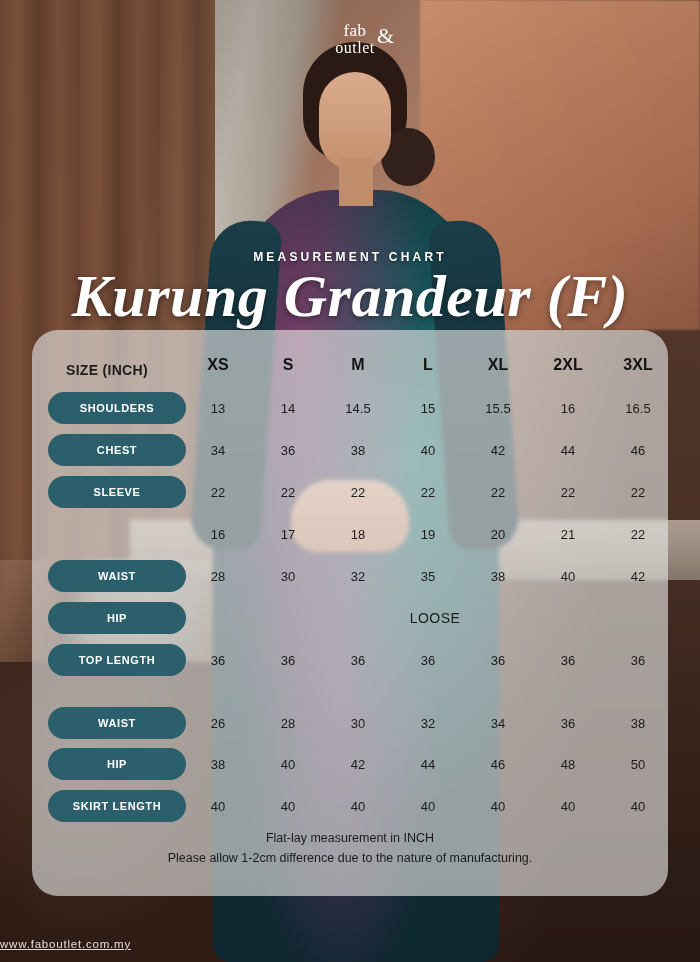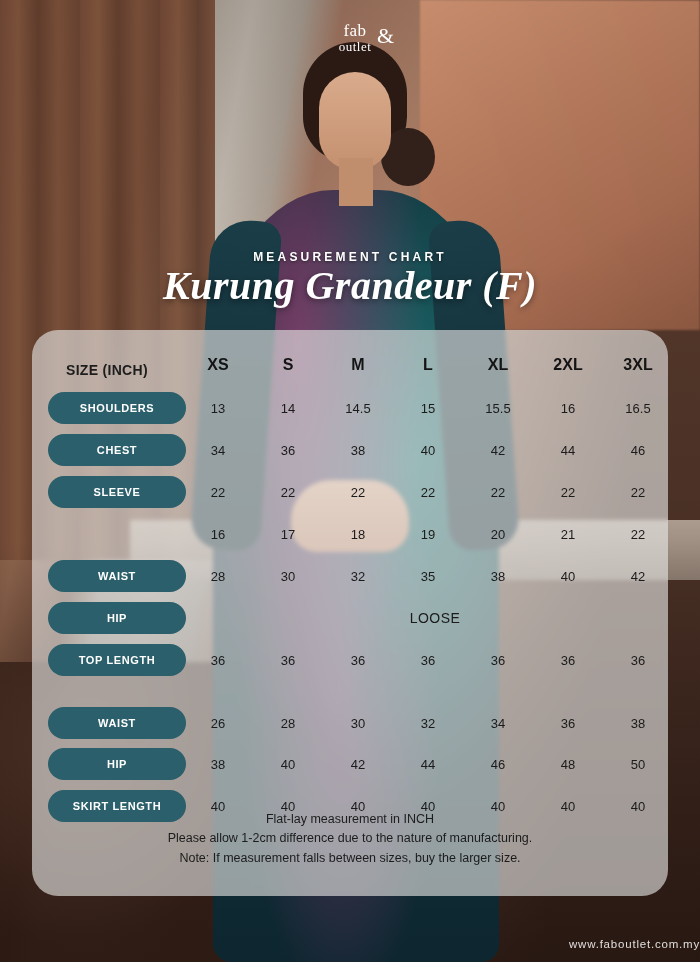--- a/index.html
+++ b/index.html
@@ -97,38 +97,38 @@
     border-radius: 40px 40px 26px 26px;
   }
 
   
   .logo {
     position: absolute; left: 310px; top: 22px; width: 90px; height: 52px;
     color: #fff; text-align: center; line-height: 1.05;
     font-family: "Liberation Serif", serif;
   }
   .logo .l1 { font-size: 17px; letter-spacing: .5px; }
-  .logo .l2 { font-size: 13px; letter-spacing: .5px; }
+  .logo .l2 { font-size: 16px; letter-spacing: .5px; }
   .logo .amp {
     position: absolute; right: 6px; top: 2px; font-size: 22px;
     font-family: "Liberation Serif", serif;
   }
 
   
   .kicker {
     position: absolute; left: 0; right: 0; top: 250px;
     text-align: center; color: #ffffff; font-size: 12px;
     letter-spacing: 3.2px; font-weight: bold;
     text-shadow: 0 1px 3px rgba(0,0,0,.5);
   }
   .title {
     position: absolute; left: 0; right: 0; top: 262px;
     text-align: center; color: #ffffff;
     font-family: "Liberation Serif", serif;
-    font-size: 40px; font-weight: bold; font-style: italic;
+    font-size: 60px; font-weight: bold; font-style: italic;
     letter-spacing: .5px;
     text-shadow: 0 2px 6px rgba(0,0,0,.45);
   }
 
   
   .panel {
     position: absolute; left: 32px; top: 330px; width: 636px; height: 566px;
     background: rgba(232,232,230,0.62);
     border-radius: 26px;
     backdrop-filter: blur(2px);
@@ -165,22 +165,23 @@
     font-size: 14px; color: #1b1b1b; letter-spacing: .5px;
   }
 
   .notes {
     position: absolute; left: 0; right: 0; bottom: 28px;
     text-align: center; color: #1c1c1c; font-size: 12.5px; line-height: 1.55;
   }
 
   .footer {
     position: absolute; left: 0; right: 0; bottom: 12px;
-    text-align: right; color: rgba(255,255,255,0.85); font-size: 11.5px;
+    text-align: left; color: rgba(255,255,255,0.85); font-size: 11.5px;
     letter-spacing: .8px;
+    text-decoration: underline;
   }
 </style>
 </head>
 <body>
 
 <div class="page">
 
   <div class="bg">
     <div class="bg-wall-left"></div>
     <div class="bg-rock"></div>
@@ -312,18 +313,17 @@
           <div class="cell" style="left: 361px;">40</div>
           <div class="cell" style="left: 431px;">40</div>
           <div class="cell" style="left: 501px;">40</div>
           <div class="cell" style="left: 571px;">40</div>
         </div>
       </div>
 
     <div class="notes">
       <div>Flat-lay measurement in INCH</div>
       <div>Please allow 1-2cm difference due to the nature of manufacturing.</div>
-      <div>Note: If measurement falls between sizes, buy the larger size.</div>
     </div>
   </div>
 
   <div class="footer">www.faboutlet.com.my</div>
 </div>
 
 </body></html>

